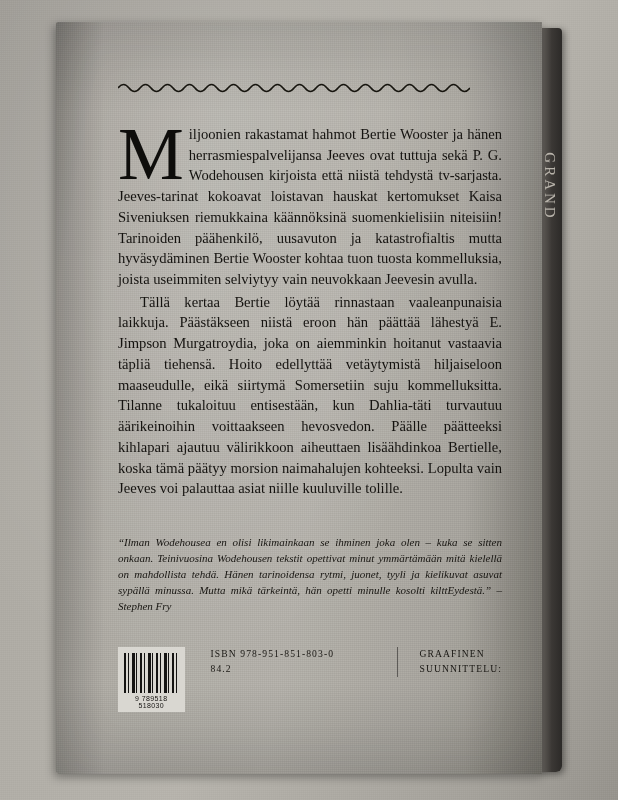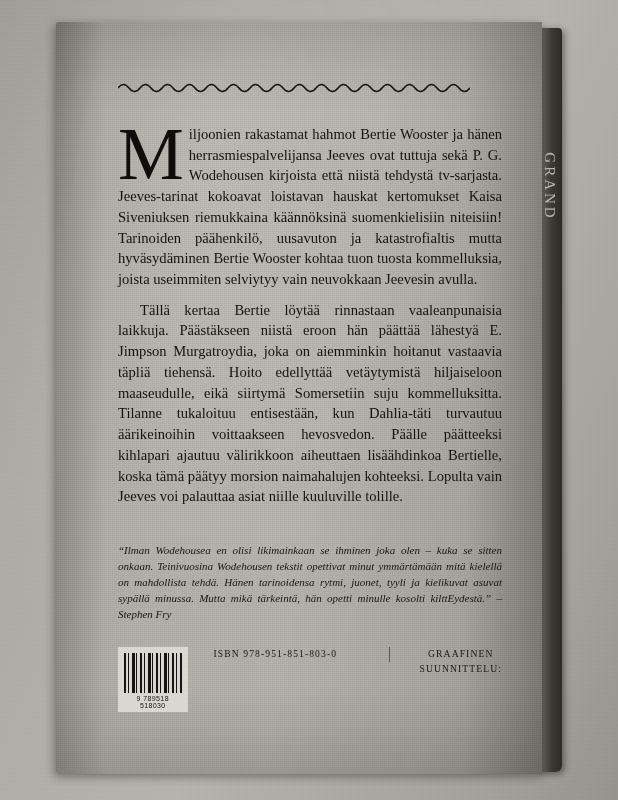--- a/index.html
+++ b/index.html
@@ -124,21 +124,21 @@
   }
 
   .blurb {
     color: #14120f;
     font-size: 14.6px;
     line-height: 1.42;
     text-align: justify;
     font-family: "Liberation Serif", serif;
   }
   .blurb p { margin: 0; }
-  .blurb p + p { margin-top: 10px; text-indent: 22px; }
+  .blurb p + p { margin-top: 2px; text-indent: 22px; }
 
   .dropcap-para {
     position: relative;
     min-height: 74px;
   }
   .dropcap {
     float: left;
     font-size: 74px;
     line-height: 0.78;
     padding: 2px 5px 0 0;
@@ -185,27 +185,26 @@
     font-family: "Liberation Sans", sans-serif;
     font-size: 7px;
     letter-spacing: 0.4px;
     color: #161412;
     margin-top: 2px;
     text-align: center;
   }
 
   .isbn-col {
     margin-left: 26px;
-    padding-right: 25px;
+    padding-right: 36px;
     border-right: 1px solid rgba(30,28,25,0.55);
     min-width: 150px;
   }
   .credits-col {
-    margin-left: 30px;
-    text-align: center;
+    margin-left: 22px;
   }
   .meta-line {
     font-family: "Liberation Serif", serif;
     font-size: 9.6px;
     letter-spacing: 1.1px;
     color: #191713;
     line-height: 1.55;
     text-transform: uppercase;
   }
 </style>
@@ -238,20 +237,21 @@
 
       <div class="footer">
 
         <div class="barcode-box">
           <div class="bars"></div>
           <div class="barcode-digits">9  789518  518030</div>
         </div>
 
         <div class="isbn-col">
           <div class="meta-line">ISBN 978-951-851-803-0</div>
+          <div class="meta-line">84.2</div>
         </div>
 
         <div class="credits-col">
           <div class="meta-line">GRAAFINEN</div>
           <div class="meta-line">SUUNNITTELU:</div>
         </div>
 
       </div>
 
     </div>

